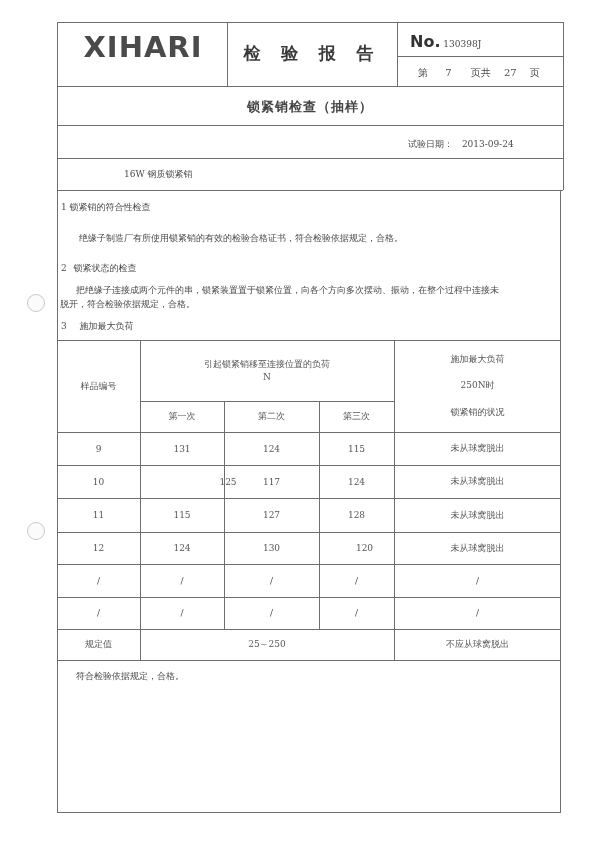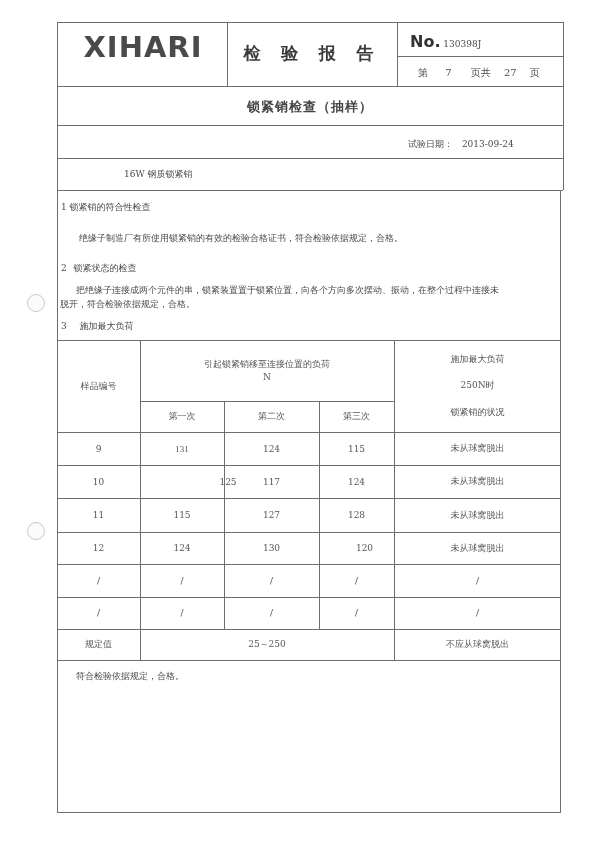--- a/index.html
+++ b/index.html
@@ -122,21 +122,21 @@
       <span>施加最大负荷</span>
       <span>250N时</span>
       <span>锁紧销的状况</span>
     </div>
     <div class="cell" style="left:140px; top:401px; width:84px; height:31px;">第一次</div>
     <div class="cell" style="left:224px; top:401px; width:95px; height:31px;">第二次</div>
     <div class="cell" style="left:319px; top:401px; width:75px; height:31px;">第三次</div>
 
     <div>
       <div class="cell" style="left:57px; top:432px; width:83px; height:33px;">9</div>
-      <div class="cell" style="left:140px; top:432px; width:84px; height:33px;font-family:Liberation Serif, serif;">131</div>
+      <div class="cell" style="left:140px; top:432px; width:84px; height:33px;">131</div>
       <div class="cell" style="left:224px; top:432px; width:95px; height:33px;">124</div>
       <div class="cell" style="left:319px; top:432px; width:75px; height:33px;">115</div>
       <div class="cell" style="left:394px; top:432px; width:167px; height:33px;">未从球窝脱出</div>
     </div>
     <div>
       <div class="cell" style="left:57px; top:465px; width:83px; height:33px;">10</div>
       <div class="cell" style="left:140px; top:465px; width:84px; height:33px;padding-left:46px;">125</div>
       <div class="cell" style="left:224px; top:465px; width:95px; height:33px;">117</div>
       <div class="cell" style="left:319px; top:465px; width:75px; height:33px;">124</div>
       <div class="cell" style="left:394px; top:465px; width:167px; height:33px;">未从球窝脱出</div>

